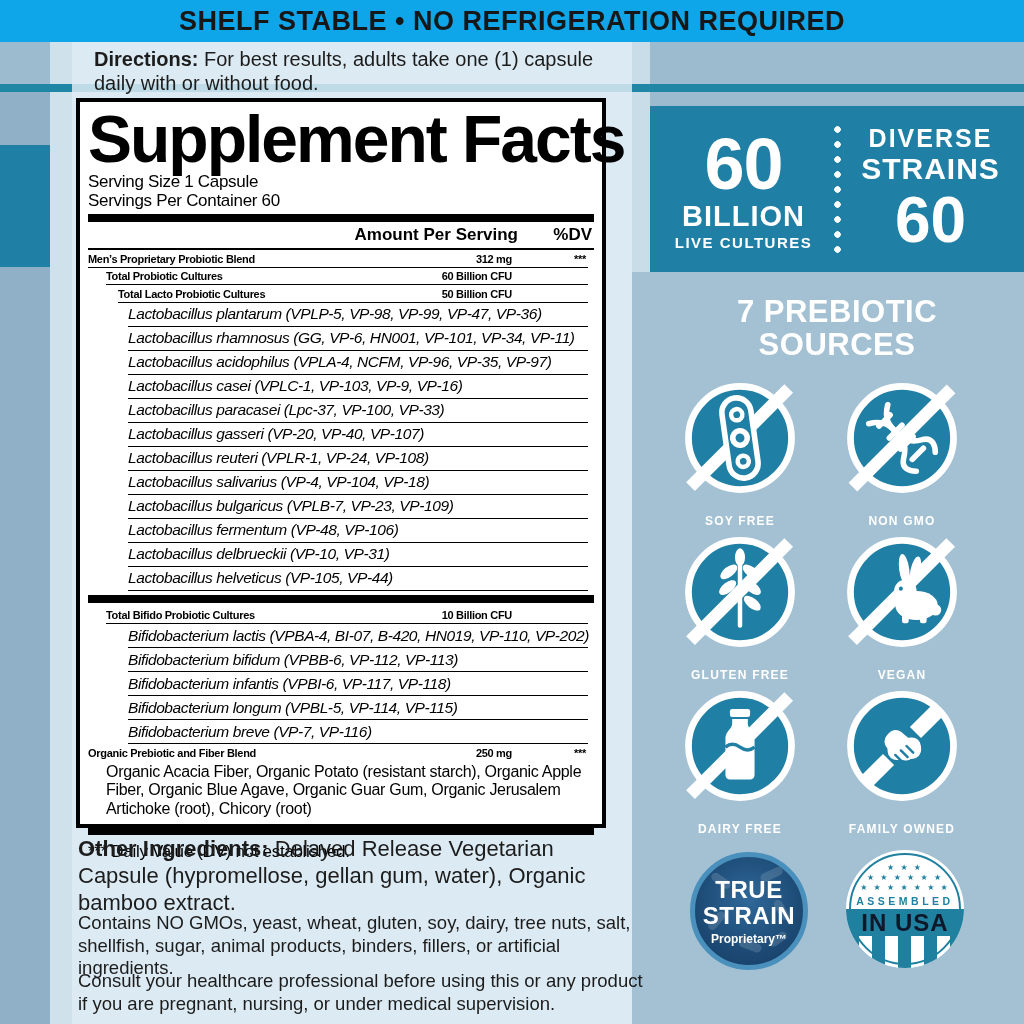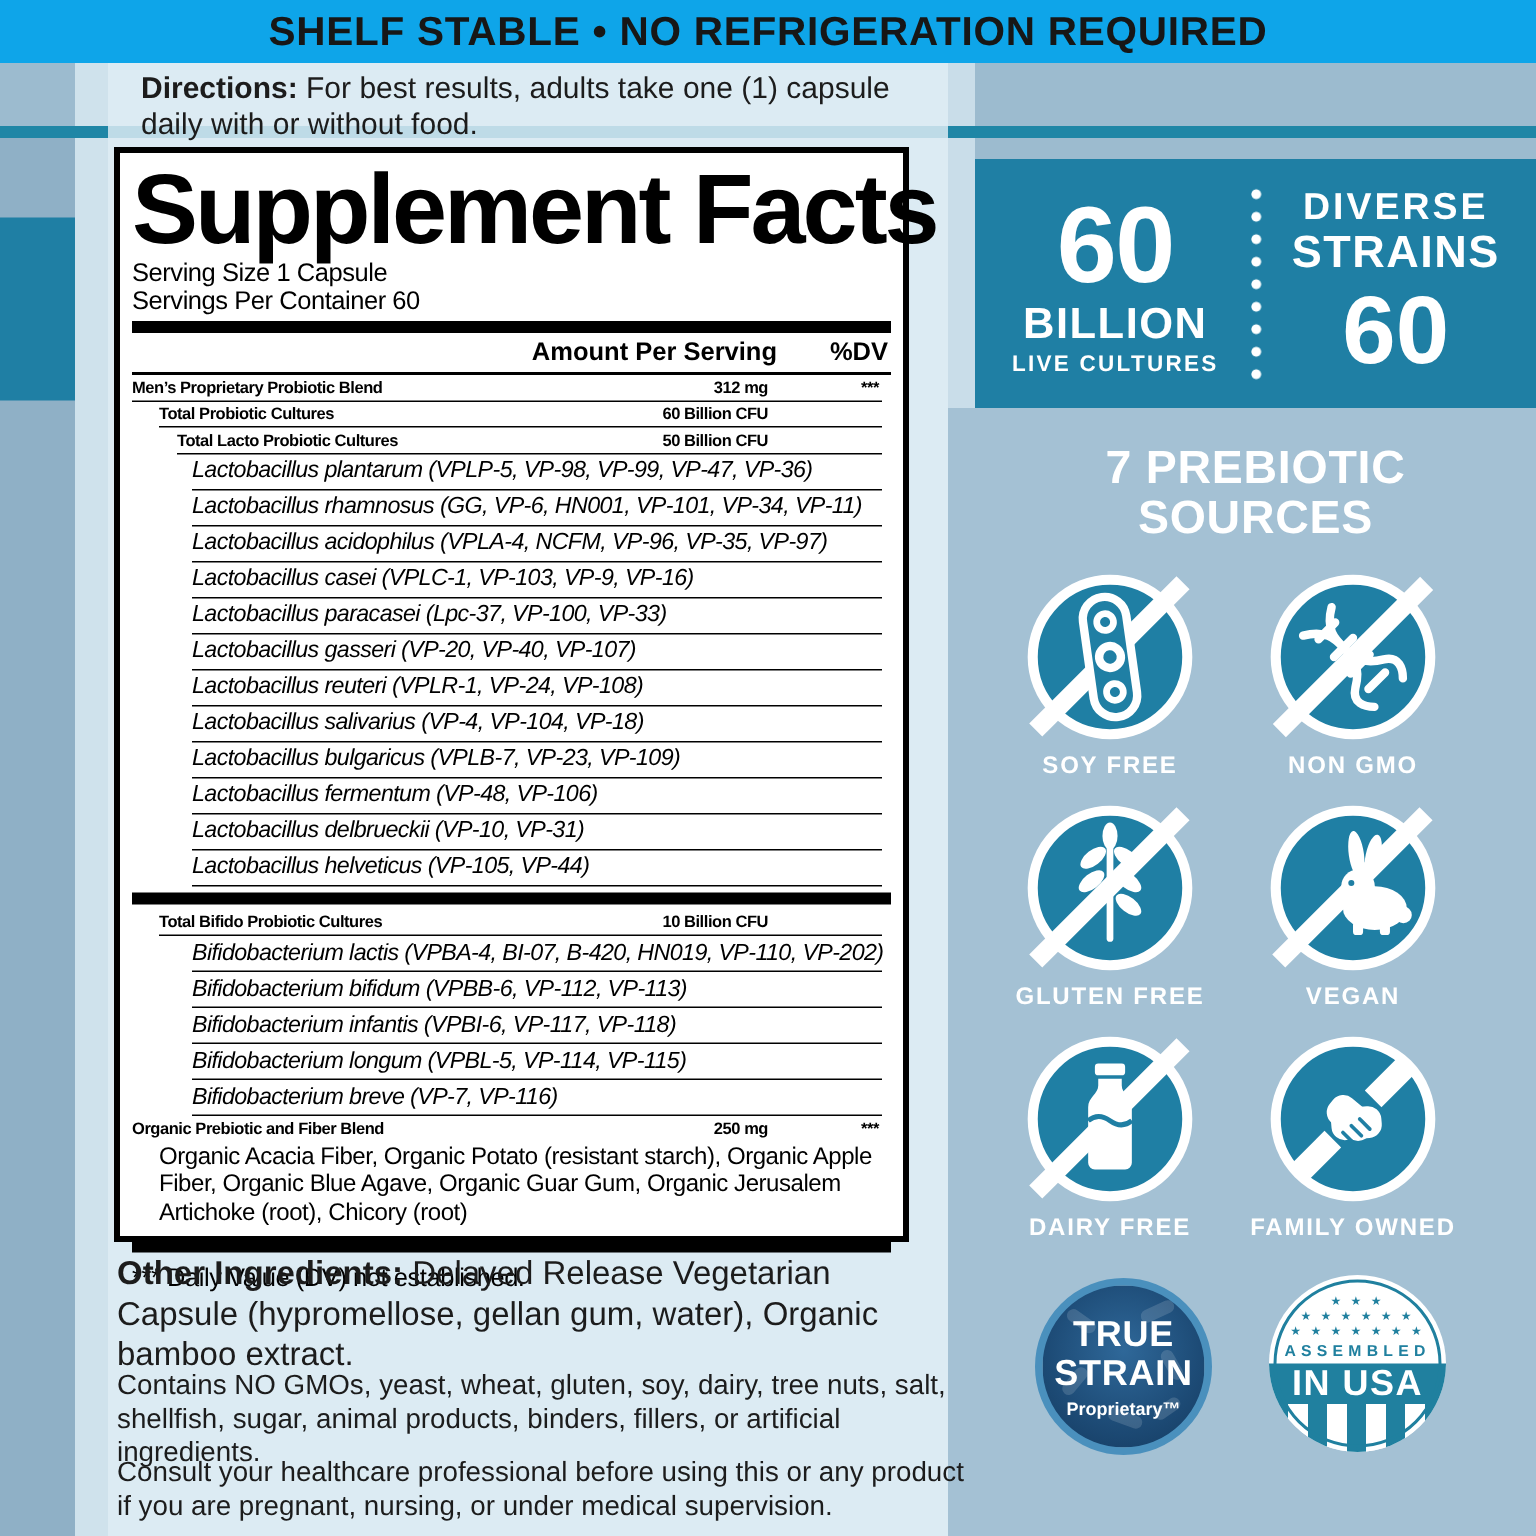--- a/index.html
+++ b/index.html
@@ -65,38 +65,38 @@
   .dots { position:absolute; left:50%; top:16px; bottom:16px; width:7px; margin-left:-3px;
           background-image:radial-gradient(circle, #fff 3px, transparent 3.5px);
           background-size:7px 15px; background-repeat:repeat-y; }
 
   .prebiotic-head { position:absolute; left:650px; top:296px; width:374px; text-align:center;
                     color:#fff; font-size:31px; font-weight:800; letter-spacing:.5px; line-height:1.05; }
 
   
   .pcell { position:absolute; width:164px; text-align:center; }
   .pcell svg { display:block; margin:0 auto; }
-  .plabel { margin-top:8px; color:#fff; font-size:16px; font-weight:800; letter-spacing:1.2px; }
+  .plabel { margin-top:20px; color:#fff; font-size:12px; font-weight:800; letter-spacing:1.2px; }
 
   
   .ts-badge { position:absolute; left:690px; top:852px; width:118px; height:118px; border-radius:50%;
               background:radial-gradient(circle at 50% 40%, #2f6899 0%, #1d4b76 60%, #143a5f 100%);
               border:5px solid #4a90bd; display:flex; flex-direction:column; align-items:center; justify-content:center;
               color:#fff; line-height:1; overflow:hidden; }
   .ts-badge svg { position:absolute; inset:0; }
   .ts1 { font-size:24px; font-weight:800; letter-spacing:.5px; position:relative; }
   .ts2 { font-size:24px; font-weight:800; letter-spacing:.5px; position:relative; margin-top:2px; }
   .ts3 { font-size:12px; font-weight:700; margin-top:5px; position:relative; }
 
   .usa-badge { position:absolute; left:846px; top:850px; width:118px; height:118px; border-radius:50%;
                background:#fff; overflow:hidden; text-align:center; }
   .usa-ring { position:absolute; inset:3px; border:2px solid #20809f; border-radius:50%; }
   .usa-stars { color:#20809f; font-size:8px; line-height:1.25; letter-spacing:2px; padding-top:13px; }
   .usa-assembled { color:#20809f; font-size:10.5px; font-weight:700; letter-spacing:3.5px; margin-top:2px; }
-  .usa-inusa { background:#20809f; color:#ffffff; font-size:24px; font-weight:800; letter-spacing:1px;
+  .usa-inusa { background:#20809f; color:#0f172a; font-size:24px; font-weight:800; letter-spacing:1px;
                height:27px; line-height:27px; margin-top:2px; }
   .usa-stripes { height:40px; background:repeating-linear-gradient(90deg,#20809f 0 13px,#fff 13px 26px); }
 </style>
 </head>
 <body>
 
 <div id="stage">
 
   <div class="band-top"></div>
   <div class="left-dark"></div>

